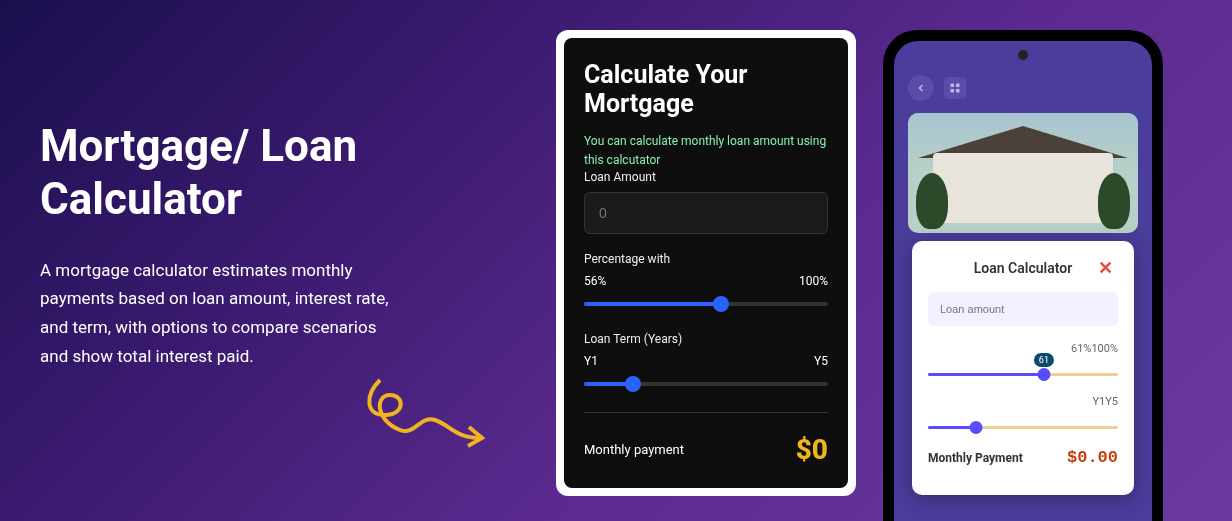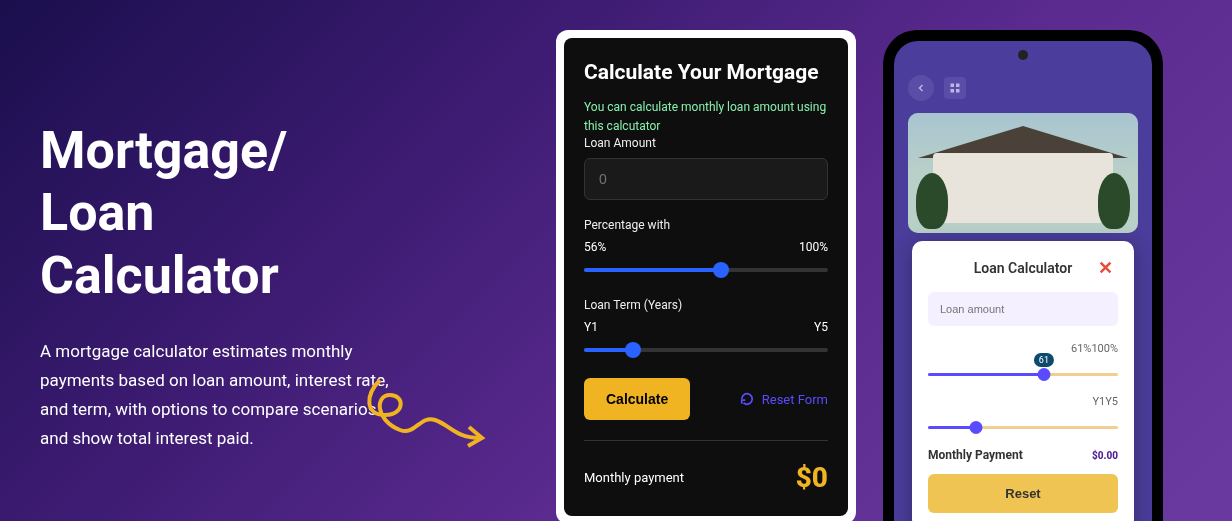--- a/index.html
+++ b/index.html
@@ -12,21 +12,21 @@
   position: relative;
 }
 .left-section {
   position: absolute;
   left: 40px;
   top: 120px;
   width: 360px;
   color: #fff;
 }
 .left-title {
-  font-size: 52px;
+  font-size: 44px;
   font-weight: 700;
   line-height: 1.2;
   margin-bottom: 30px;
 }
 .left-desc {
   font-size: 17px;
   line-height: 1.7;
   font-weight: 400;
 }
 .squiggle {
@@ -44,21 +44,21 @@
   border-radius: 12px;
   padding: 8px;
 }
 .calc-card {
   background: #0e0e0e;
   border-radius: 8px;
   padding: 22px 20px;
   color: #fff;
 }
 .calc-title {
-  font-size: 21px;
+  font-size: 25px;
   font-weight: 700;
   margin-bottom: 14px;
 }
 .calc-subtitle {
   font-size: 12px;
   line-height: 1.6;
   color: #86efac;
 }
 .calc-label {
   font-size: 12px;
@@ -362,23 +362,24 @@
   justify-content: space-between;
   align-items: center;
   margin: 8px 0 12px;
 }
 .p-pay-label {
   font-size: 12px;
   font-weight: 700;
   color: #333;
 }
 .p-pay-val {
-  font-size: 10px;
+  font-size: 17px;
   font-weight: 800;
-  color: #4c1d95;
+  color: #c2410c;
+  font-family: Liberation Mono, monospace;
 }
 .reset-btn {
   width: 100%;
   background: #f0c452;
   color: #333;
   border: none;
   border-radius: 6px;
   padding: 12px;
   font-size: 13px;
   font-weight: 600;
@@ -417,30 +418,20 @@
     <div class="calc-label">Loan Term (Years)</div>
     <div class="slider-row">
       <span>Y1</span>
       <span>Y5</span>
     </div>
     <div class="slider-track">
       <div class="slider-rail"></div>
       <div class="slider-fill" id="term-fill" style="width: 20%;"></div>
       <div class="slider-thumb" id="term-thumb" style="left: 20%;"></div>
     </div>
-    <div class="action-row">
-      <button class="calc-btn">Calculate</button>
-      <div class="reset-link">
-        <svg width="14" height="14" viewBox="0 0 24 24" fill="none" stroke="#5a4bff" stroke-width="3">
-          <path d="M3 12a9 9 0 1 1 3 6.7"></path>
-            <path d="M3 20v-6h6"></path>
-        </svg>
-        <span>Reset Form</span>
-      </div>
-    </div>
     <div class="divider"></div>
     <div class="payment-row">
       <span class="payment-label">Monthly payment</span>
       <span class="payment-value">$0</span>
     </div>
   </div>
 </div>
 
 <div class="phone">
   <div class="phone-cam"></div>
@@ -499,17 +490,16 @@
       </div>
       <div class="p-slider-track">
         <div class="p-rail"></div>
         <div class="p-fill" id="p-term-fill" style="width: 25%;"></div>
         <div class="p-thumb" id="p-term-thumb" style="left: 25%;"></div>
       </div>
       <div class="p-pay-row">
         <span class="p-pay-label">Monthly Payment</span>
         <span class="p-pay-val">$0.00</span>
       </div>
-      <button class="reset-btn">Reset</button>
     </div>
 
   </div>
 </div>
 
 </body></html>

